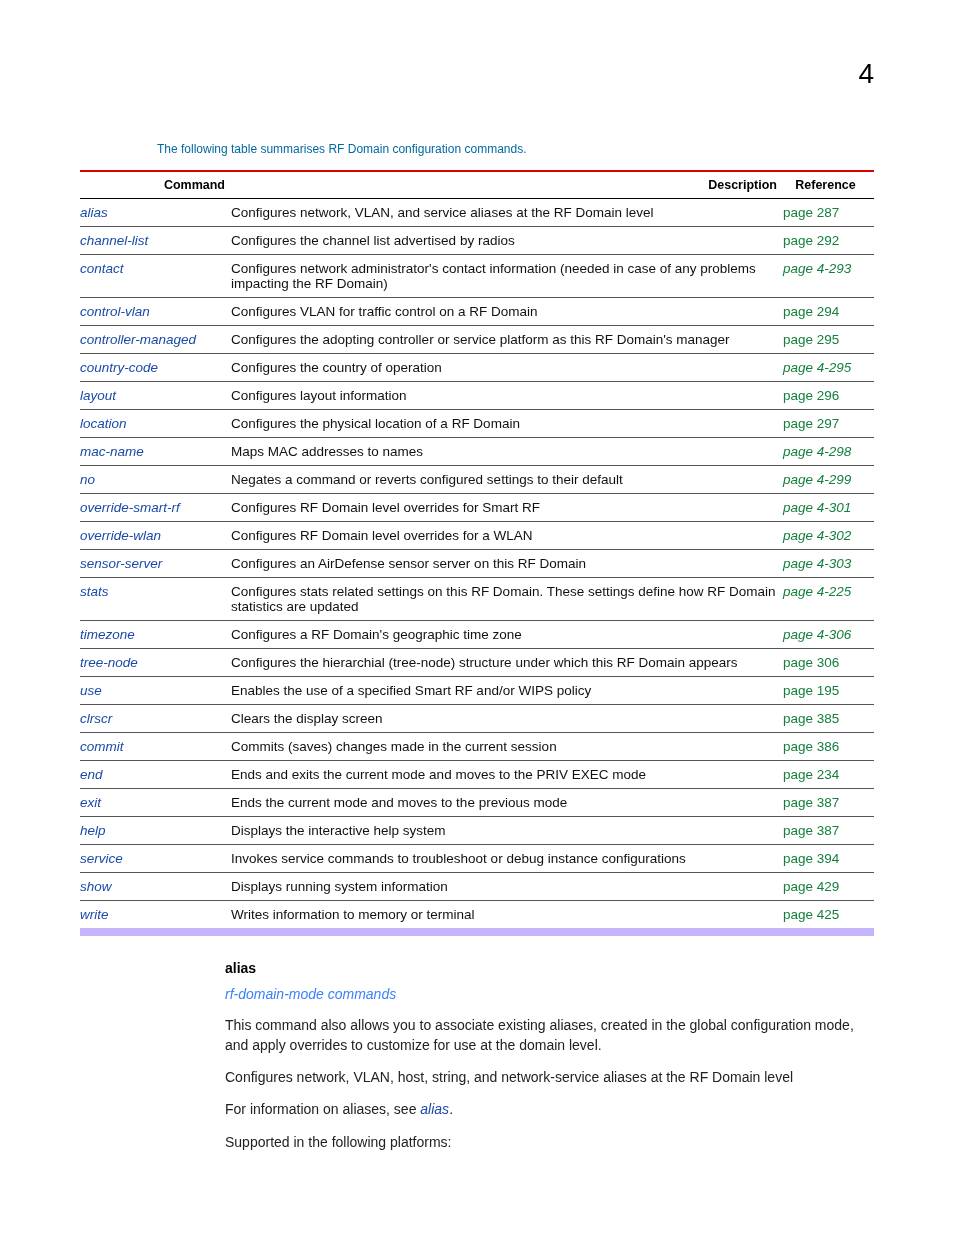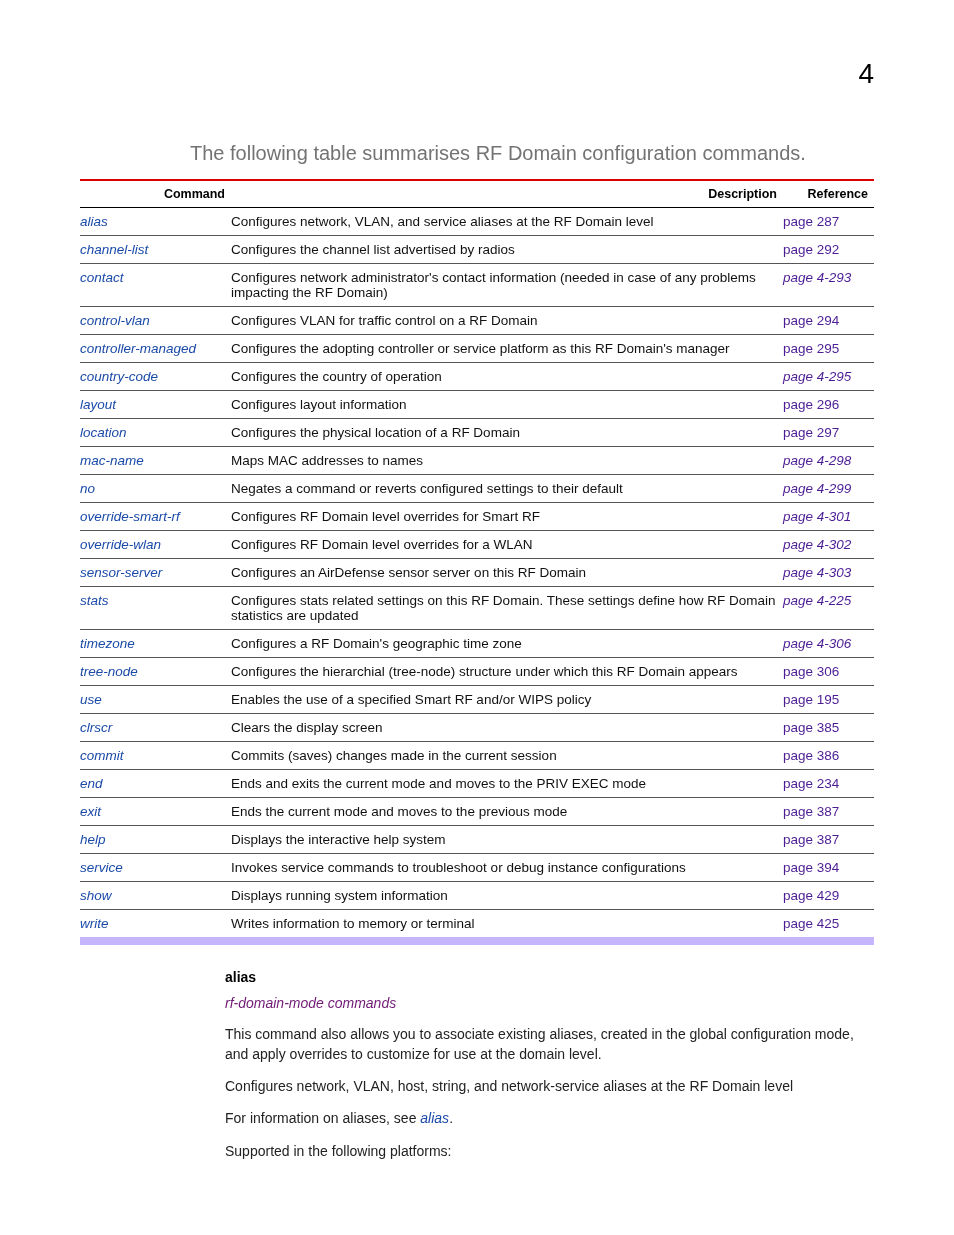--- a/index.html
+++ b/index.html
@@ -18,80 +18,80 @@
   }
   .page-num {
     position: absolute;
     top: 58px;
     right: 80px;
     font-size: 28px;
     font-weight: normal;
     font-family: Arial, sans-serif;
   }
   .intro {
-    margin-left: 110px;
+    margin-left: 77px;
     margin-top: 82px;
-    font-size: 20px;
-    color: #737373;
+    font-size: 12px;
+    color: #0369a1;
   }
   table.cmd {
     width: 100%;
     border-collapse: collapse;
     margin-top: 14px;
     font-size: 13.5px;
   }
   table.cmd thead th {
     text-align: right;
     font-weight: bold;
     padding: 6px 6px 6px 0;
     border-top: 2px solid #d00;
     border-bottom: 1px solid #000;
     font-family: Arial, sans-serif;
     font-size: 12.5px;
   }
   table.cmd thead th.col-ref {
-    text-align: right;
+    text-align: center;
   }
   table.cmd tbody td {
     padding: 6px 6px 6px 0;
     vertical-align: top;
     border-bottom: 1px solid #555;
   }
   table.cmd tbody tr:last-child td {
     border-bottom: 8px solid #c4b5fd;
   }
   td.col-cmd {
     width: 145px;
     color: #1a4aa8;
     font-style: italic;
   }
   td.col-desc {
     color: #111;
   }
   td.col-ref {
     width: 85px;
-    color: #4c1d95;
+    color: #15803d;
     white-space: nowrap;
   }
   td.col-ref.italic {
     font-style: italic;
   }
   .section {
     margin-left: 145px;
     margin-top: 22px;
     font-size: 14px;
     line-height: 1.45;
   }
   .section .heading {
     font-weight: bold;
     font-size: 14px;
     margin-bottom: 6px;
   }
   .section .subhead {
-    color: #701a75;
+    color: #3b82f6;
     font-style: italic;
     margin-bottom: 10px;
   }
   .section p {
     margin: 0 0 12px 0;
     color: #222;
   }
   .inline-link {
     color: #1a4aa8;
     font-style: italic;

